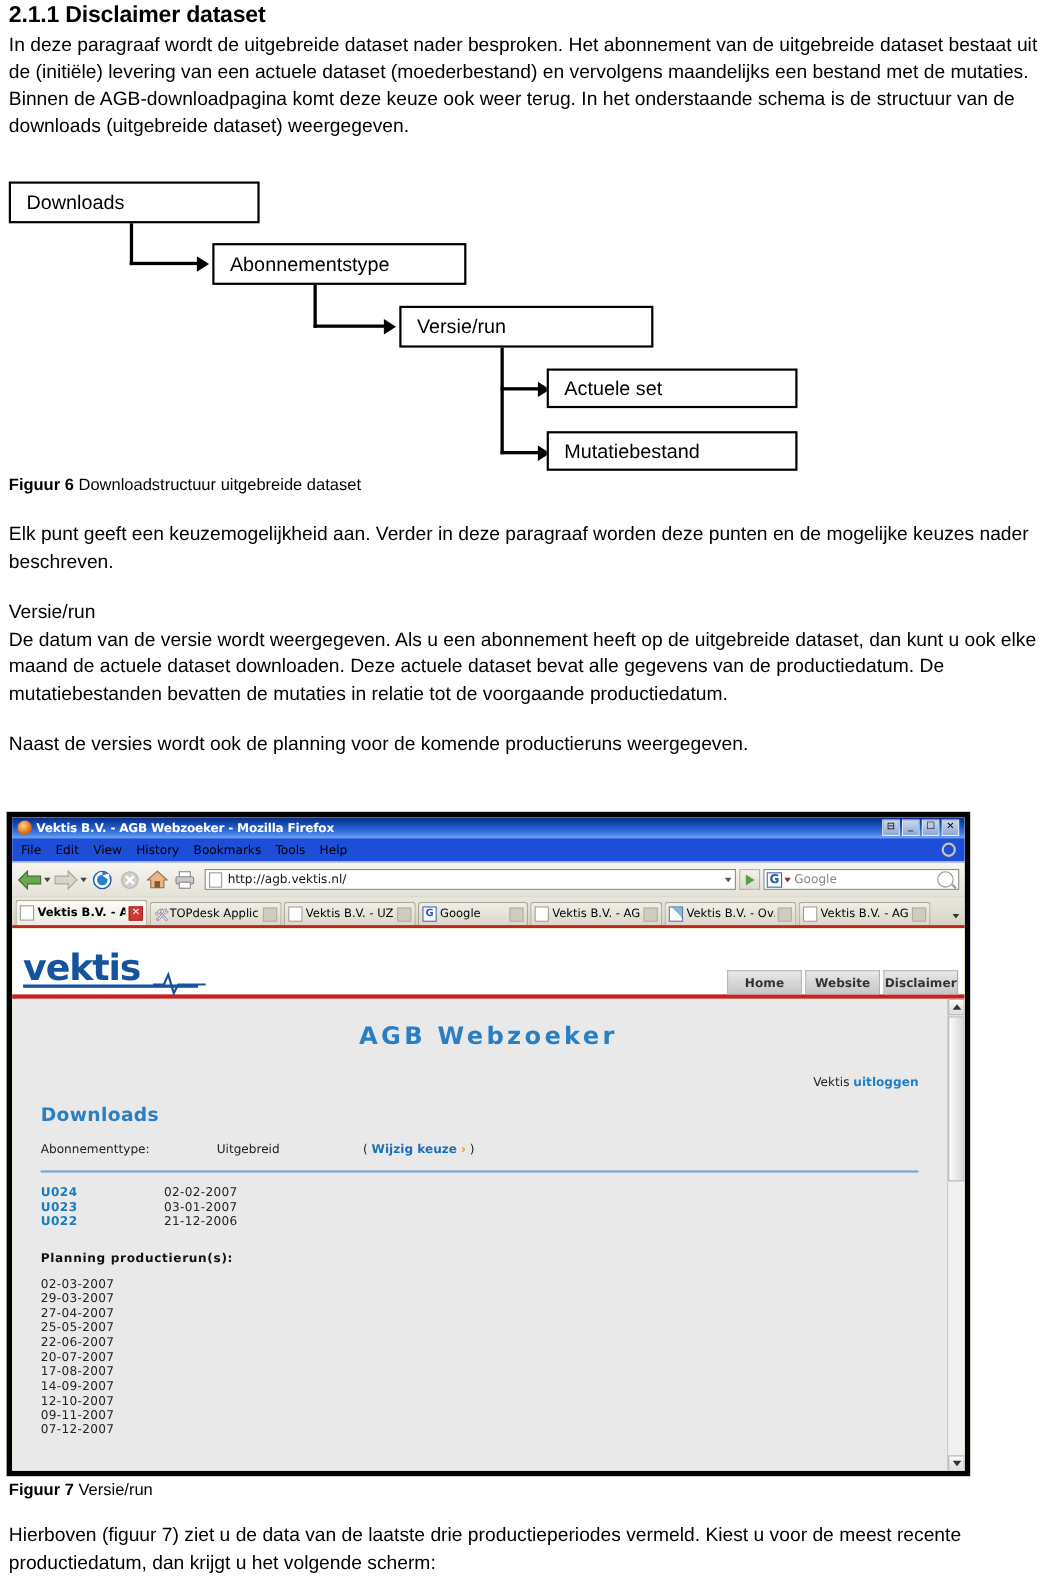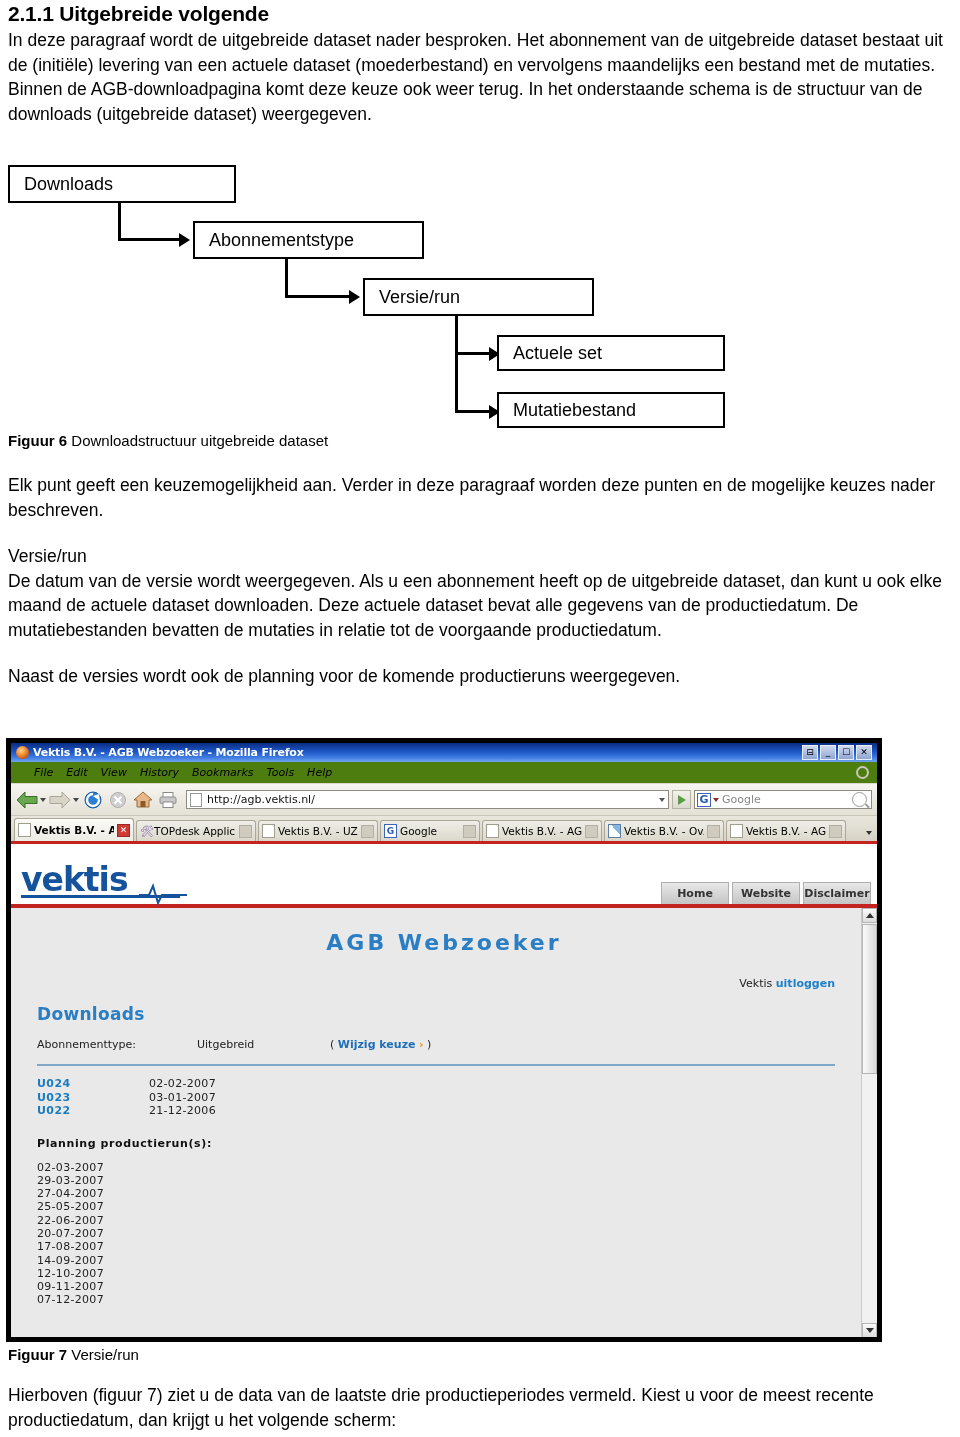--- a/index.html
+++ b/index.html
@@ -123,28 +123,27 @@
     font-size: 9px;
     color: #000;
     display: flex;
     align-items: center;
     justify-content: center;
     box-sizing: border-box;
     line-height: 1;
   }
   .menubar {
     height: 21px;
-    background: #4d7c0f;
+    background: #1d4ed8;
     border-bottom: 1px solid #dcd9ce;
     display: flex;
     align-items: center;
-    padding-left: 23px;
+    padding-left: 8px;
     gap: 13px;
     position: relative;
-    font-style: italic;
   }
   .menu-item {
     font-size: 11px;
     color: #000;
   }
   .throbber {
     position: absolute;
     right: 8px;
     width: 13px; height: 13px;
     border: 2px solid #c9c6bb;
@@ -513,21 +512,21 @@
     height: 150px;
     background: linear-gradient(to right,#fbfbfb,#d8d8d8);
     border: 1px solid #b5b5b5;
     box-sizing: border-box;
   }
 </style>
 </head>
 <body>
 
 <div class="doc">
-  <h3 class="heading">2.1.1 Uitgebreide volgende</h3>
+  <h3 class="heading">2.1.1 Disclaimer dataset</h3>
   <p class="body-text">In deze paragraaf wordt de uitgebreide dataset nader besproken. Het abonnement van de uitgebreide dataset bestaat uit de (initiële) levering van een actuele dataset (moederbestand) en vervolgens maandelijks een bestand met de mutaties. Binnen de AGB-downloadpagina komt deze keuze ook weer terug. In het onderstaande schema is de structuur van de downloads (uitgebreide dataset) weergegeven.</p>
 </div>
 
 <div class="diagram">
 
   <div class="dbox" style="left:8px; top:5px; width:228px; height:38px;">
     <span>Downloads</span>
   </div>
 
   <div class="connector" style="left:118px; top:43px; width:3px; height:38px;"></div>

